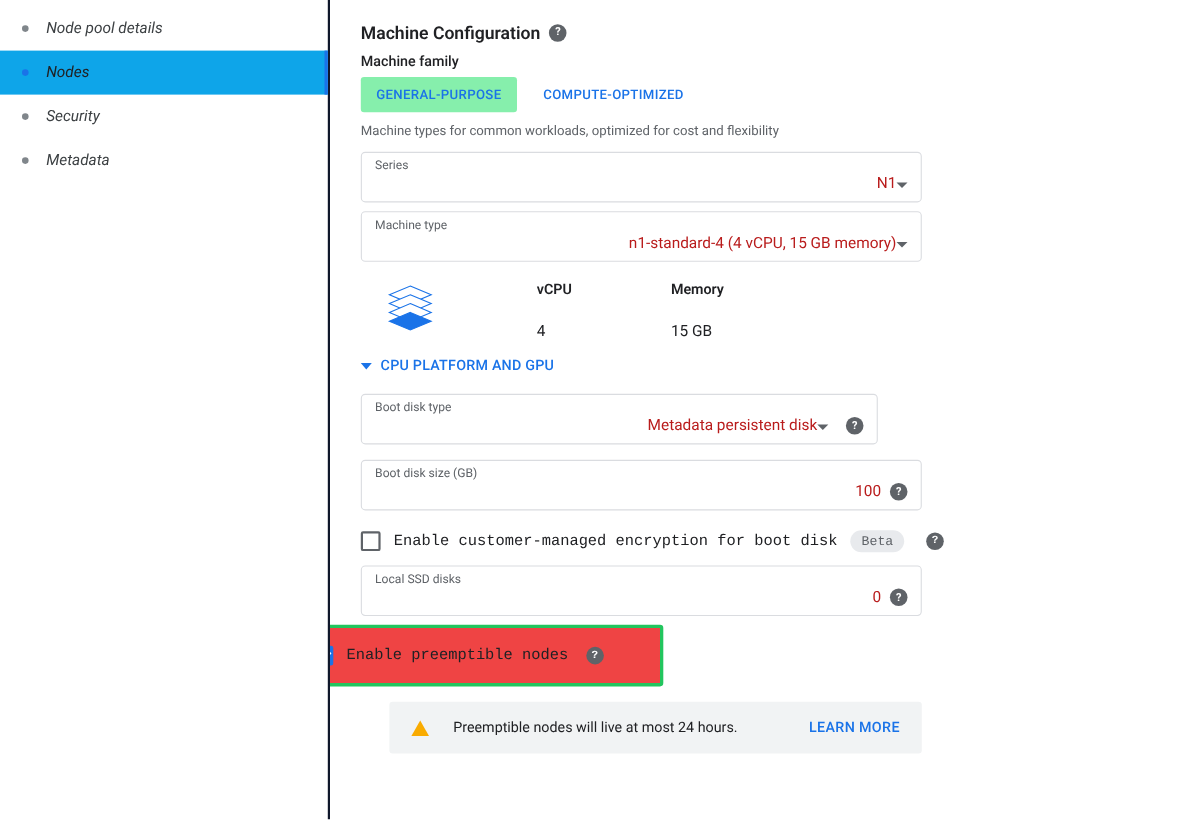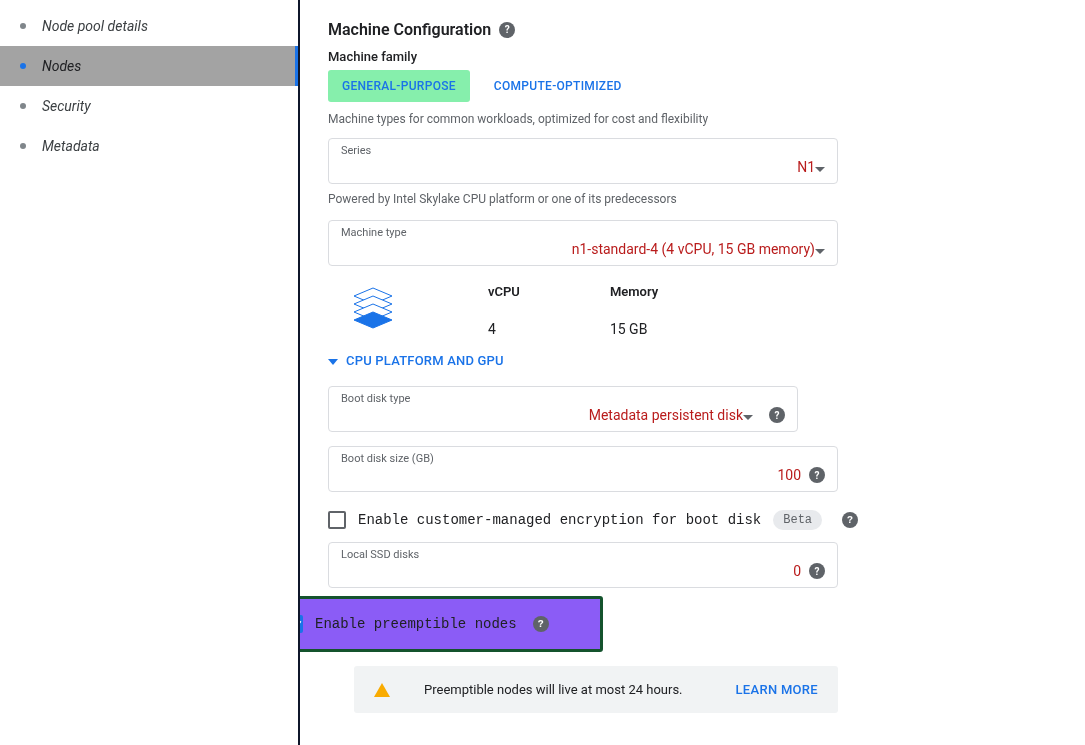--- a/index.html
+++ b/index.html
@@ -28,21 +28,21 @@
     cursor: pointer;
     color: #3c4043;
   }
   .sidebar-item .bullet {
     width: 6px; height: 6px; border-radius: 50%;
     background: #80868b;
     margin-right: 16px;
     flex-shrink: 0;
   }
   .sidebar-item.active {
-    background: #a3a3a3;
+    background: #0ea5e9;
     color: #202124;
     position: relative;
   }
   .sidebar-item.active .bullet { background: #1a73e8; }
   .sidebar-item.active::after {
     content: "";
     position: absolute;
     right: 0; top: 0; bottom: 0;
     width: 3px;
     background: #1a73e8;
@@ -154,36 +154,36 @@
     border-right: 2px solid #fff; border-bottom: 2px solid #fff;
     transform: rotate(40deg) translateY(-1px);
   }
   .badge {
     background: #e8eaed; color: #5f6368;
     padding: 3px 10px; border-radius: 10px;
     font-size: 12px;
   }
   
   .highlight-box {
-    border: 3px solid #14532d;
-    background: #8b5cf6;
+    border: 3px solid #22c55e;
+    background: #ef4444;
     border-radius: 3px;
     padding: 16px 14px 16px 14px;
     margin: 8px 0 14px -60px;
     width: 335px; max-width:none;
   }
   .highlight-box .check-row { margin: 0; }
   
   .info-bar {
     display: flex; align-items: center;
     background: #f1f3f4; border-radius: 3px;
     padding: 16px 20px;
     max-width: 484px;
     margin-left: 26px;
-    gap: 34px;
+    gap: 22px;
   }
   .warn-tri {
     width: 0; height: 0;
     border-left: 8px solid transparent;
     border-right: 8px solid transparent;
     border-bottom: 14px solid #f9ab00;
     position: relative; flex-shrink:0;
   }
   .info-text { font-size: 13px; color: #202124; flex:1; }
   .learn-more {
@@ -227,21 +227,20 @@
     <div class="tab">COMPUTE-OPTIMIZED</div>
   </div>
 
   <div class="hint">Machine types for common workloads, optimized for cost and flexibility</div>
 
   <div class="field select">
     <span class="label">Series</span>
     <span class="value">N1</span>
     <span class="caret"></span>
   </div>
-  <div class="subhint">Powered by Intel Skylake CPU platform or one of its predecessors</div>
 
   <div class="field select">
     <span class="label">Machine type</span>
     <span class="value">n1-standard-4 (4 vCPU, 15 GB memory)</span>
     <span class="caret"></span>
   </div>
 
   <div class="summary-row">
     <span class="layers-icon">
       <svg width="50" height="50" viewBox="0 0 50 50">

